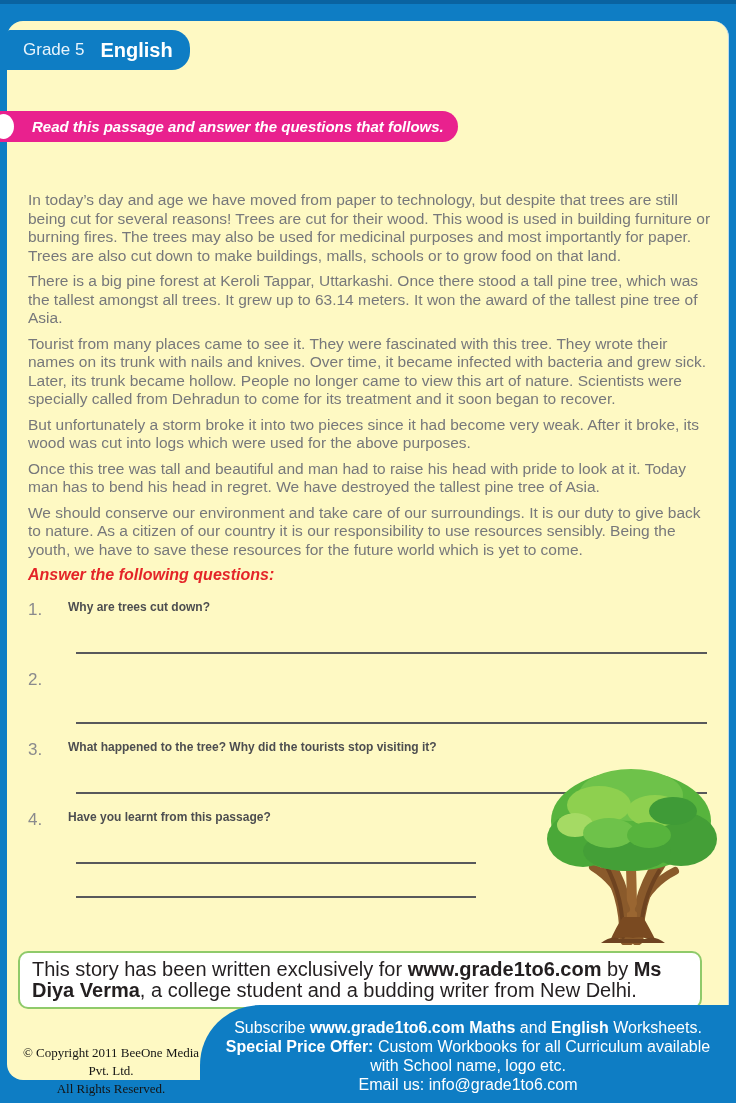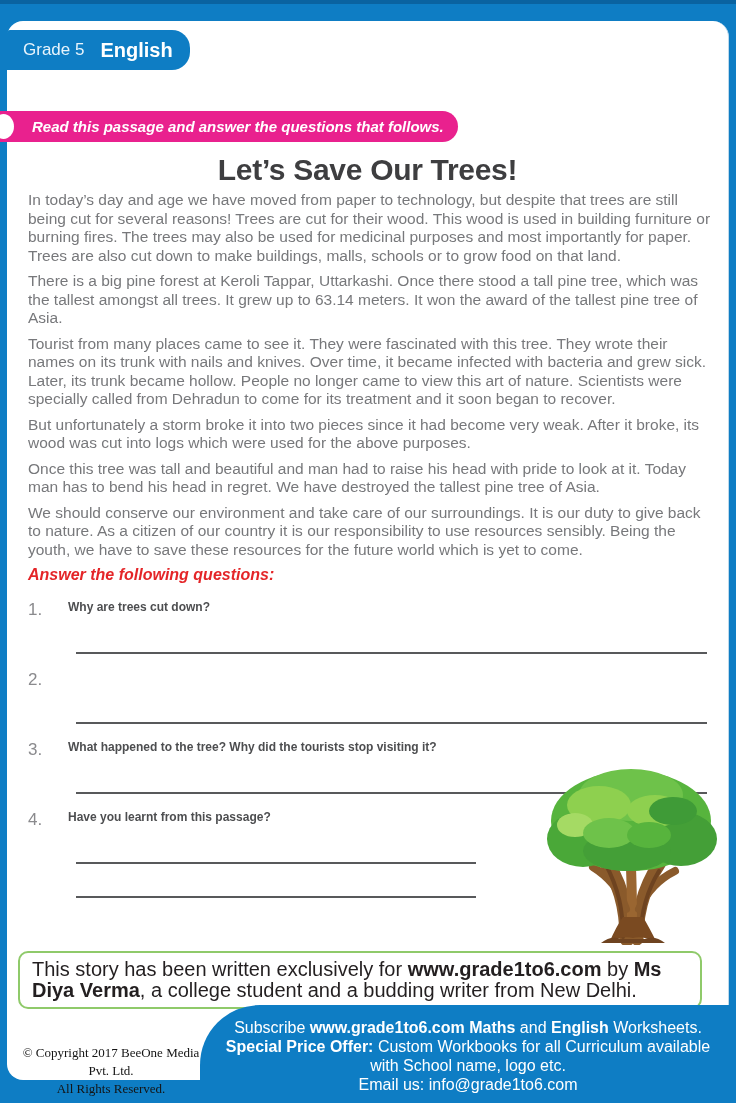--- a/index.html
+++ b/index.html
@@ -6,21 +6,21 @@
   body{
     width:736px;height:1103px;position:relative;overflow:hidden;
     background:#0e7dc4;
     font-family:"Liberation Sans",sans-serif;
     -webkit-font-smoothing:antialiased;
   }
   .top-dark-strip{position:absolute;left:0;top:0;width:736px;height:4px;background:#0a63a0;}
   
   .card{
     position:absolute;left:7px;top:21px;width:721px;height:1059px;
-    background:#ffffff;border-radius:16px 16px 0 16px;
+    background:#fef9c3;border-radius:16px 16px 0 16px;
     border-right:1px solid #bcd9ec;
   }
   
   .grade-tab{
     position:absolute;left:0;top:9px;height:40px;width:183px;
     background:#0e7dc4;border-radius:3px 18px 18px 0;
     display:flex;align-items:center;padding-left:16px;box-sizing:border-box;gap:16px;
   }
   .grade-tab .grade{color:#e8f4fc;font-size:17px;}
   .grade-tab .subject{color:#ffffff;font-size:20px;font-weight:bold;}
@@ -83,21 +83,20 @@
 
 <div class="top-dark-strip"></div>
 
 <div class="card">
 
   <div class="grade-tab">
     <span class="grade">Grade 5</span>
     <span class="subject">English</span>
   </div>
 
-  <div class="title">Let’s Save Our Trees!</div>
 
   <div class="passage">
     <p>In today’s day and age we have moved from paper to technology, but despite that trees are still being cut for several reasons! Trees are cut for their wood. This wood is used in building furniture or burning fires. The trees may also be used for medicinal purposes and most importantly for paper. Trees are also cut down to make buildings, malls, schools or to grow food on that land.</p>
     <p>There is a big pine forest at Keroli Tappar, Uttarkashi. Once there stood a tall pine tree, which was the tallest amongst all trees. It grew up to 63.14 meters. It won the award of the tallest pine tree of Asia.</p>
     <p>Tourist from many places came to see it. They were fascinated with this tree. They wrote their names on its trunk with nails and knives. Over time, it became infected with bacteria and grew sick. Later, its trunk became hollow. People no longer came to view this art of nature. Scientists were specially called from Dehradun to come for its treatment and it soon began to recover.</p>
     <p>But unfortunately a storm broke it into two pieces since it had become very weak. After it broke, its wood was cut into logs which were used for the above purposes.</p>
     <p>Once this tree was tall and beautiful and man had to raise his head with pride to look at it. Today man has to bend his head in regret. We have destroyed the tallest pine tree of Asia.</p>
     <p>We should conserve our environment and take care of our surroundings. It is our duty to give back to nature. As a citizen of our country it is our responsibility to use resources sensibly. Being the youth, we have to save these resources for the future world which is yet to come.</p>
   </div>
 
@@ -176,15 +175,15 @@
     <span>Subscribe </span><b>www.grade1to6.com Maths</b><span> and </span><b>English</b><span> Worksheets.</span>
   </div>
   <div>
     <b>Special Price Offer:</b><span> Custom Workbooks for all Curriculum available</span>
   </div>
   <div>with School name, logo etc.</div>
   <div>Email us: info@grade1to6.com</div>
 </div>
 
 <div class="copyright">
-  <div>© Copyright 2017 BeeOne Media Pvt. Ltd.</div>
+  <div>© Copyright 2011 BeeOne Media Pvt. Ltd.</div>
   <div>All Rights Reserved.</div>
 </div>
 
 </body></html>

